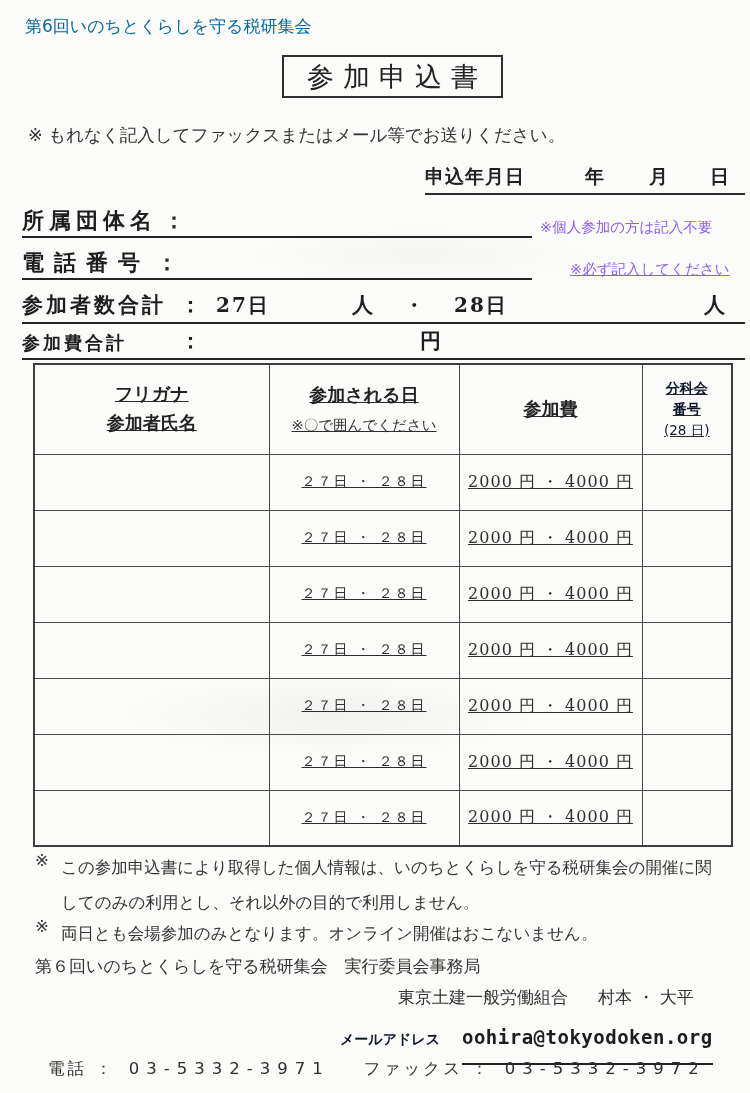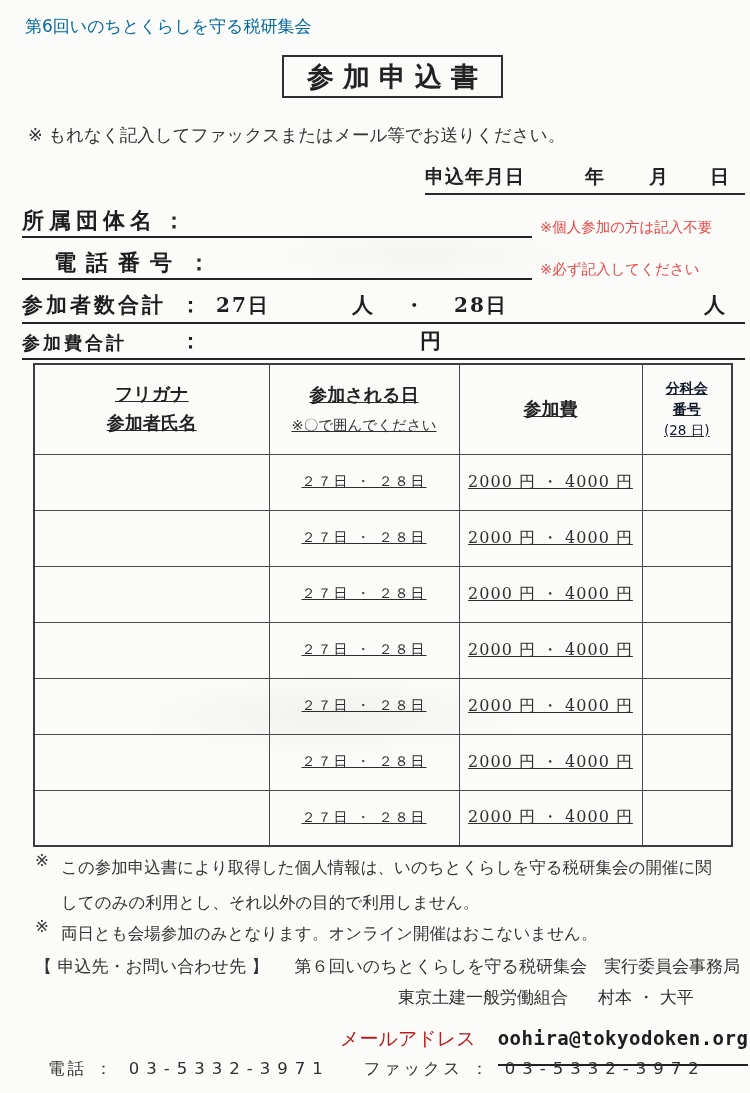--- a/index.html
+++ b/index.html
@@ -20,45 +20,45 @@
   .mono{ font-family:"DejaVu Sans Mono","Liberation Mono", monospace; }
 
   
   .event-line{ left:25px; top:15px; font-size:17px; color:#0369a1; }
   .title-box{
     left:282px; top:55px; width:221px; height:43px;
     border:2px solid #2f2f2f;
     display:flex; align-items:center; justify-content:center;
   }
   .title-box span{
-    font-size:27px; font-weight:bold; letter-spacing:9px; padding-left:9px; color:#222;
+    font-size:27px; font-weight:normal; letter-spacing:9px; padding-left:9px; color:#222;
   }
   .instruction{ left:28px; top:123px; font-size:17.5px; color:#333; }
 
   
   .date-line{
     left:425px; top:167px; width:320px; height:28px;
     border-bottom:2px solid #2a2a2a;
     font-size:19px; font-weight:bold; color:#222;
   }
   .date-line span{ position:absolute; bottom:3px; }
   .dl-label{ left:0; letter-spacing:1px; }
   .dl-year{ left:160px; } .dl-month{ left:224px; } .dl-day{ left:285px; }
 
   
   .frow{ border-bottom:2px solid #242424; display:flex; align-items:flex-end; }
   .frow .lbl{ font-weight:bold; color:#1e1e1e; }
   .row-org{ left:22px; top:205px; width:510px; height:33px; }
   .row-org .lbl{ font-size:22px; letter-spacing:5px; }
   .row-tel{ left:22px; top:247px; width:510px; height:33px; }
-  .row-tel .lbl{ font-size:22px; letter-spacing:10px;margin-left:32px; }
+  .row-tel .lbl{ font-size:22px; letter-spacing:10px; }
   .colon{ font-size:22px; font-weight:bold; margin-left:6px; }
-  .side-note{ font-size:14.5px; color:#ef4444; }
+  .side-note{ font-size:14.5px; color:#8b5cf6; }
   .note-org{ left:540px; top:218px; }
-  .note-tel{ left:540px; top:260px; }
+  .note-tel{ left:570px; top:260px;text-decoration:underline; }
 
   .row-part{ left:22px; top:290px; width:723px; height:34px; border-bottom:2px solid #242424; }
   .row-fee { left:22px; top:330px; width:723px; height:30px; border-bottom:2px solid #242424; }
   .row-part span, .row-fee span{
     position:absolute; bottom:3px; font-weight:bold; color:#1e1e1e;
     font-family:"DejaVu Serif","Liberation Serif", serif;
   }
   .p-lbl{ left:0; font-size:21px; letter-spacing:3px; }
   .p-colon{ left:158px; font-size:21px; }
   .p-27{ left:194px; font-size:20px; letter-spacing:2px; }
@@ -96,21 +96,21 @@
   .note-block{ display:flex; font-size:16.5px; color:#333; }
   .note-block .mark{ width:26px; flex:none; }
   .note-block .txt{ width:663px; line-height:2.12; }
   .note1{ left:35px; top:851px; }
   .note2{ left:35px; top:917px; }
 
   
   .contact1{ left:35px; top:955px; display:flex; gap:26px; font-size:17px; color:#333; }
   .contact2{ left:398px; top:986px; display:flex; gap:30px; font-size:17px; color:#333; }
   .email-line{ left:340px; top:1026px; display:flex; align-items:baseline; gap:22px; }
-  .email-label{ font-size:19px; color:#b91c1c; }
+  .email-label{ font-size:14px; color:#0f172a;font-weight:bold; }
   .email-value{
     font-size:19px; font-weight:bold; letter-spacing:0.5px; color:#1d1d1d;
     border-bottom:2px solid #222; padding-bottom:15px;
   }
   .phone-line{ left:48px; top:1058px; display:flex; align-items:baseline; font-size:16.5px; color:#2e2e2e; }
   .phone-line .plbl{ letter-spacing:3px; }
   .phone-line .pnum{ letter-spacing:7px; margin-left:14px; }
   .phone-line .gap{ width:34px; }
 </style>
 </head>
@@ -232,21 +232,20 @@
   <div class="mark">※</div>
   <div class="txt">この参加申込書により取得した個人情報は、いのちとくらしを守る税研集会の開催に関してのみの利用とし、それ以外の目的で利用しません。</div>
 </div>
 
 <div class="abs note-block note2">
   <div class="mark">※</div>
   <div class="txt">両日とも会場参加のみとなります。オンライン開催はおこないません。</div>
 </div>
 
 <div class="abs contact1">
-  <span>【 申込先・お問い合わせ先 】</span>
   <span>第６回いのちとくらしを守る税研集会　実行委員会事務局</span>
 </div>
 
 <div class="abs contact2">
   <span>東京土建一般労働組合</span>
   <span>村本 ・ 大平</span>
 </div>
 
 <div class="abs email-line">
   <span class="email-label serif">メールアドレス</span>

